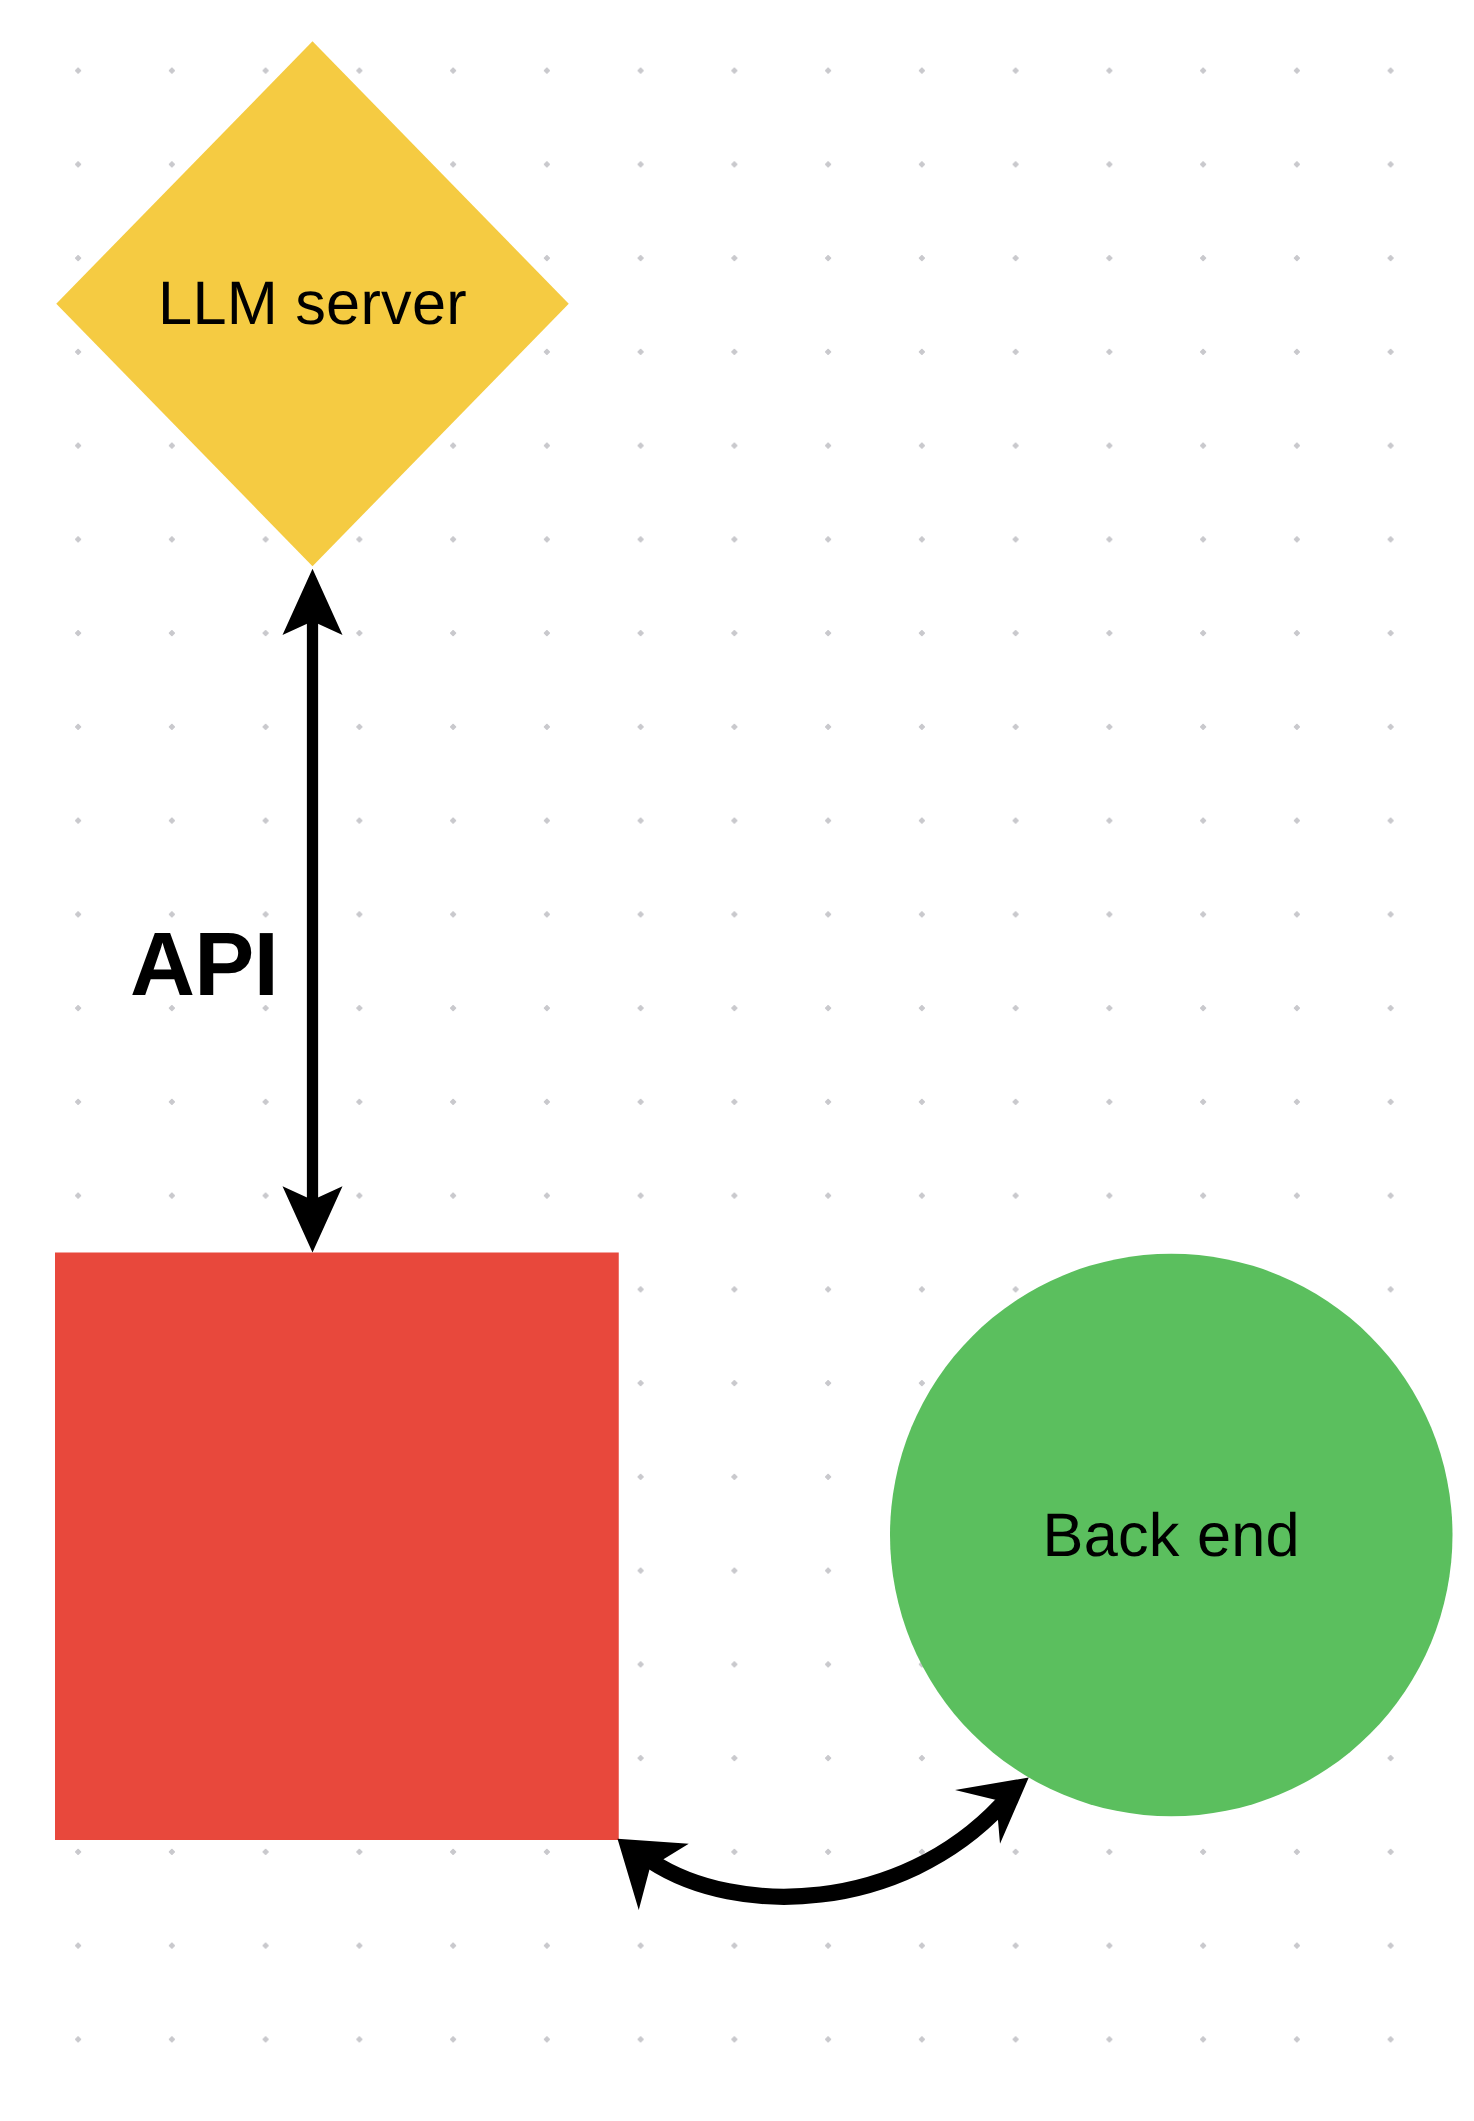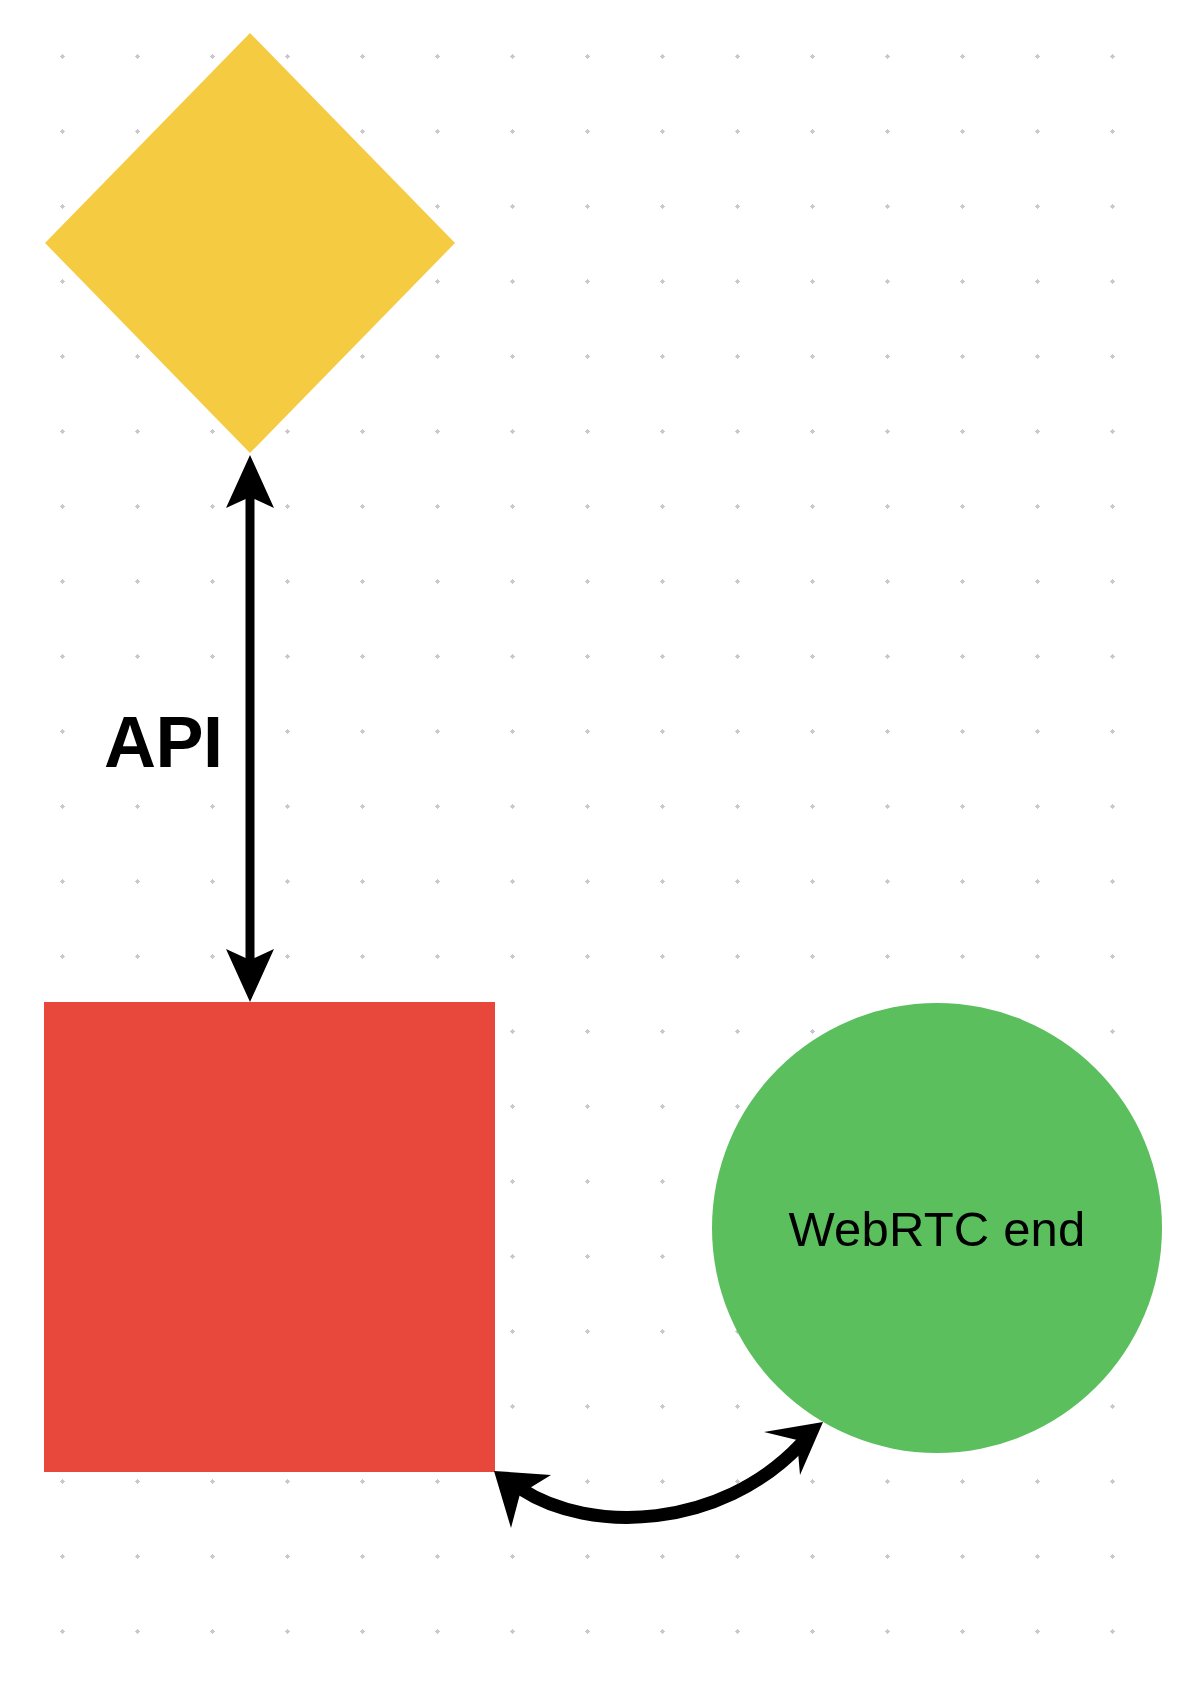--- a/index.html
+++ b/index.html
@@ -59,21 +59,21 @@
     top: 1112px;
     width: 451px;
   }
   #front-end-label {
     left: 712px;
     top: 1205px;
     width: 450px;
   }
   #api-label {
     left: 104px;
-    top: 706px;
+    top: 736px;
     text-align: center;
   }
   #webrtc-label {
     left: 512px;
     top: 1573px;
   }
 </style>
 </head>
 <body>
 
@@ -94,20 +94,21 @@
     </g>
 
     <g>
       <path d="M 521,1489 C 590,1534 720,1530 801,1444" fill="none" stroke="#000000" stroke-width="13" stroke-linecap="round"></path>
       <polygon points="494,1471 551,1475 520,1494 511,1528" fill="#000000"></polygon>
       <polygon points="823,1422 800,1475 797,1440 764,1432" fill="#000000"></polygon>
     </g>
 
   </svg>
 
+  <div class="node-label" id="llm-server-label">LLM server</div>
 
 
-  <div class="node-label" id="front-end-label">WebRTC end</div>
+  <div class="node-label" id="front-end-label">Back end</div>
 
   <div class="edge-label" id="api-label">API</div>
 
 
 </div>
 
 </body></html>

